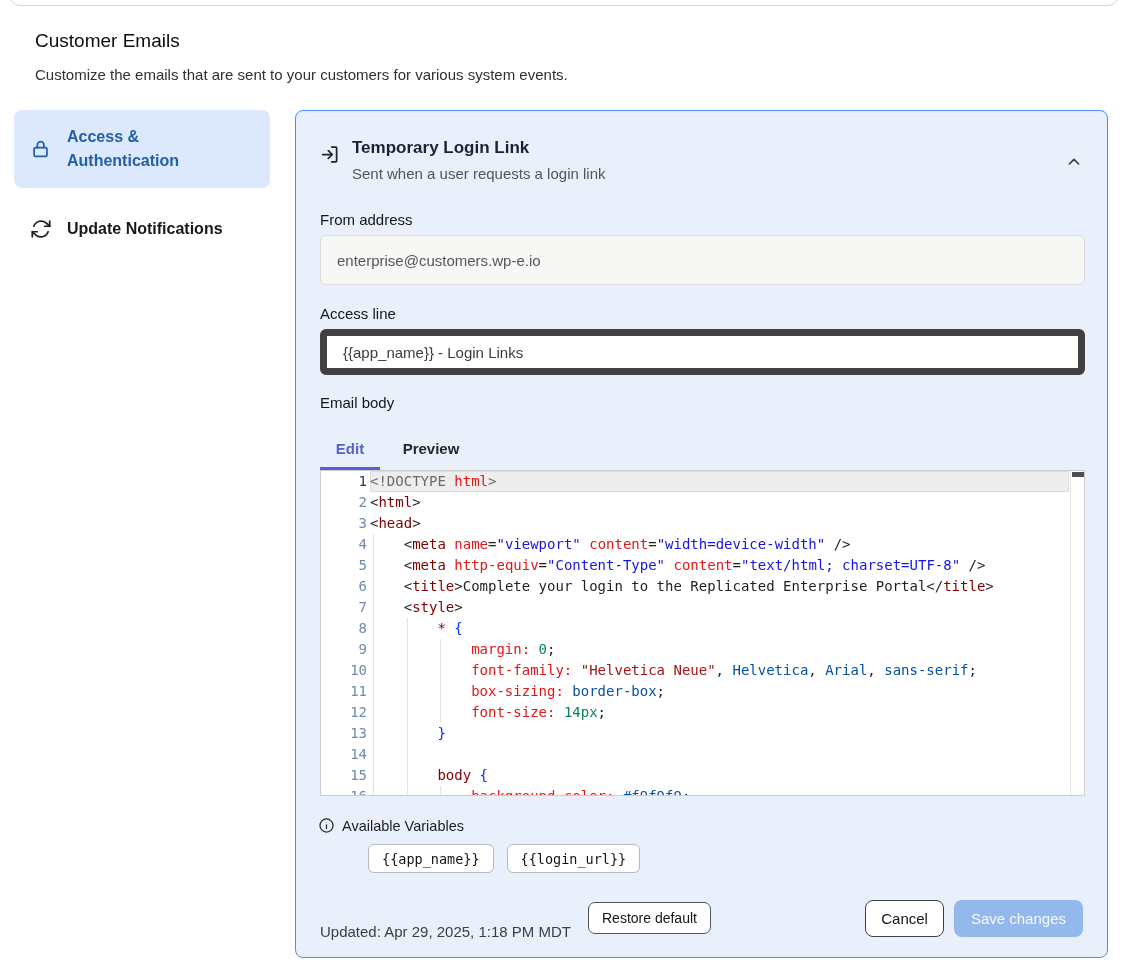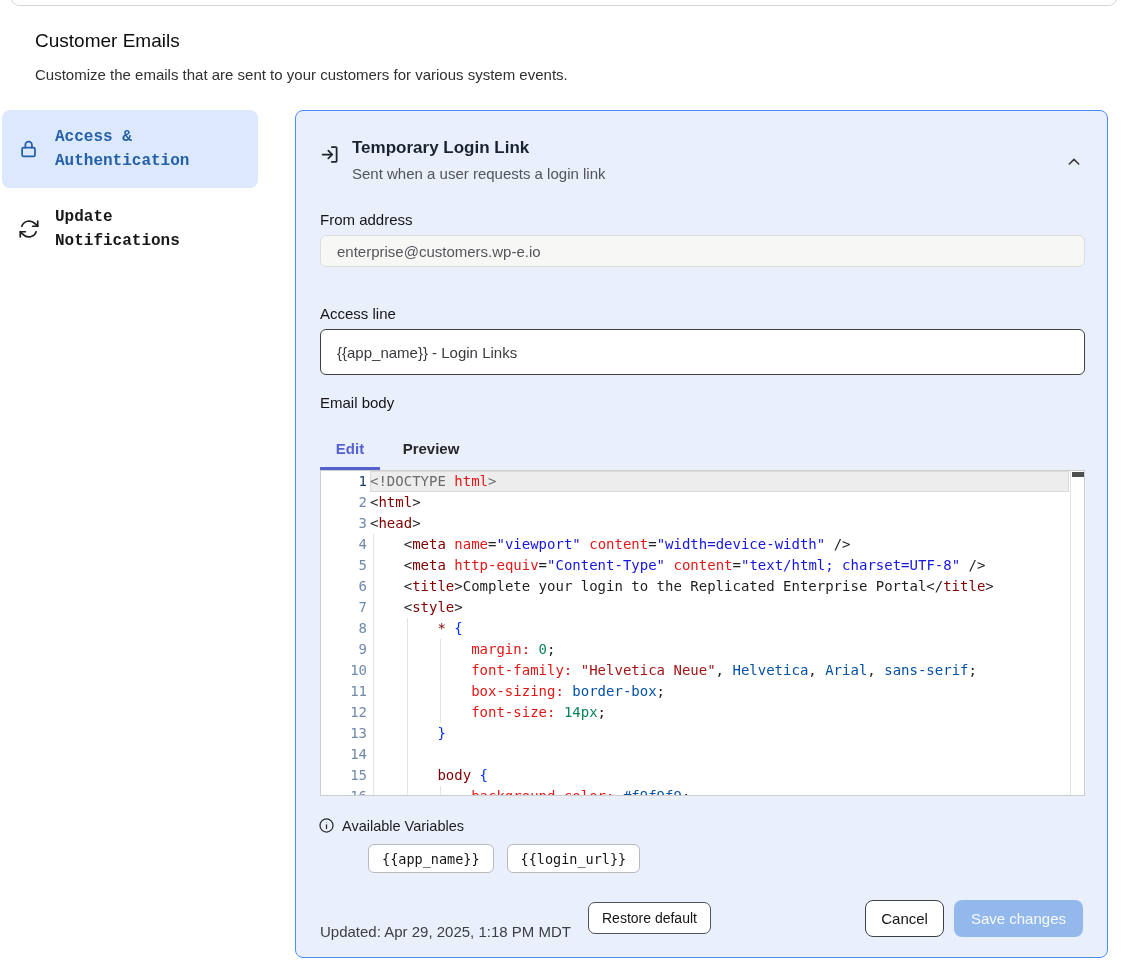--- a/index.html
+++ b/index.html
@@ -8,21 +8,21 @@
   #app { position:relative; width:1128px; height:980px; background:#fff; overflow:hidden; }
 
   
   .top-card-edge { position:absolute; left:10px; top:-16px; width:1108px; height:22px;
     border:1px solid #d6d6d6; border-radius:10px; background:#fff; }
 
   .page-title { position:absolute; left:35px; top:30px; font-size:19px; font-weight:400; color:#0d0d0d; }
   .page-subtitle { position:absolute; left:35px; top:66px; font-size:15px; color:#303030; }
 
   
-  .sidebar { position:absolute; left:2px; top:110px; width:256px;font-family:Liberation Mono, monospace; }
+  .sidebar { position:absolute; left:14px; top:110px; width:256px; }
   .side-item { display:flex; align-items:center; gap:15px; padding:0 14px 0 16px; border-radius:8px; cursor:pointer; }
   .side-item.active { background:#dce8fb; height:78px; }
   .side-item.active .side-label { color:#2360a8; }
   .side-item.plain { height:48px; margin-top:17px; }
   .side-label { font-size:16px; font-weight:600; line-height:24px; color:#17181a; }
   .side-icon { flex:0 0 auto; display:flex; }
 
   
   .panel { position:absolute; left:295px; top:110px; width:813px; height:848px;
     background:#e9f0fc; border:1px solid #4b8df8; border-radius:8px; }
@@ -31,22 +31,22 @@
   .panel-title { position:absolute; left:56px; top:27px; font-size:17px; font-weight:700; color:#1c2330; }
   .panel-subtitle { position:absolute; left:56px; top:54px; font-size:15px; color:#53535c; }
   .collapse-btn { position:absolute; right:22px; top:40px; width:22px; height:22px; display:flex; align-items:center; justify-content:center; cursor:pointer; background:none; border:none; }
 
   .field-label { position:absolute; left:24px; font-size:15px; color:#141419; }
   .lbl-from { top:100px; }
   .lbl-subject { top:194px; }
   .lbl-body { top:283px; }
 
   .text-input { position:absolute; left:24px; width:765px; border-radius:6px; font-size:15px; padding:0 16px; font-family:"Liberation Sans", sans-serif; }
-  .input-from { top:124px; height:32px; background:#f7f7f6; border:1px solid #dcdcdc; color:#55555c; }
-  .input-subject { top:218px; height:46px; background:#fff; border:1px solid #404040; color:#3a3a40; }
+  .input-from { top:124px; height:50px; background:#f7f7f6; border:1px solid #dcdcdc; color:#55555c; }
+  .input-subject { top:218px; height:46px; background:#fff; border:7px solid #404040; color:#3a3a40; }
 
   
   .tab { position:absolute; top:325px; height:24px; font-size:15px; text-align:center; background:none; border:none; cursor:pointer; font-family:"Liberation Sans", sans-serif; }
   .tab-edit { left:24px; width:60px; color:#5661d0; font-weight:700; }
   .tab-preview { left:100px; width:70px; color:#27272a; font-weight:700; }
   .tab-underline { position:absolute; left:24px; top:356px; width:60px; height:3px; background:#5661d0; }
 
   
   .editor { position:absolute; left:24px; top:359px; width:765px; height:326px; background:#fff;
     border:1px solid #cdcdcd; overflow:hidden; font-family:"DejaVu Sans Mono", monospace; font-size:14px; }

